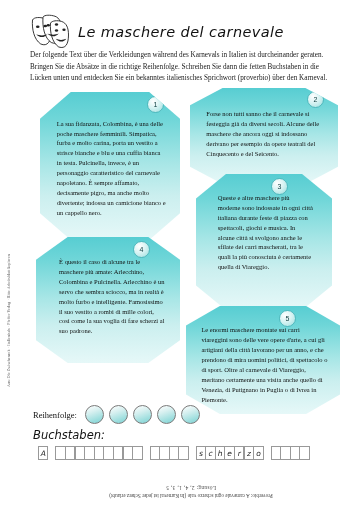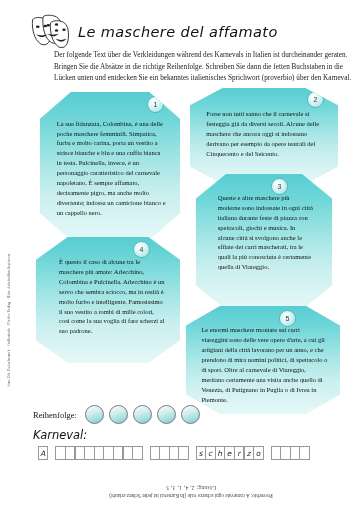--- a/index.html
+++ b/index.html
@@ -51,21 +51,20 @@
   
   .intro {
     position: absolute;
     left: 30px;
     top: 50px;
     width: 300px;
     font-size: 7.2px;
     line-height: 1.62;
     text-align: left;
     color: #1a1a1a;
-    margin-left: 24px;
   }
 
   
   .oct {
     position: absolute;
     box-sizing: border-box;
     background: linear-gradient(180deg, #57cdd2 0%, #6fd6d8 18%, #a7e6e6 48%, #cbefef 70%, #e6f8f8 100%);
     -webkit-clip-path: polygon(22% 0%, 78% 0%, 100% 18%, 100% 82%, 78% 100%, 22% 100%, 0% 82%, 0% 18%);
     clip-path: polygon(22% 0%, 78% 0%, 100% 18%, 100% 82%, 78% 100%, 22% 100%, 0% 82%, 0% 18%);
   }
@@ -217,21 +216,21 @@
         <ellipse cx="23" cy="16" rx="2.4" ry="1.8"></ellipse>
         <path d="M11 27 C15 32 22 32 26 27 C22 29 15 29 11 27 Z"></path>
         <ellipse cx="27" cy="15" rx="2.2" ry="1.7"></ellipse>
         <ellipse cx="38" cy="14" rx="2.2" ry="1.7"></ellipse>
         <path d="M26 26 C30 31 37 31 41 26 C37 28 30 28 26 26 Z"></path>
         <ellipse cx="38" cy="22" rx="2.2" ry="1.7"></ellipse>
         <ellipse cx="48" cy="21" rx="2.2" ry="1.7"></ellipse>
         <path d="M37 33 C41 38 48 38 51 33 C47 35 41 35 37 33 Z"></path>
       </g>
     </svg>
-    <div class="title">Le maschere del affamato</div>
+    <div class="title">Le maschere del carnevale</div>
   </div>
 
   <div class="intro">Der folgende Text über die Verkleidungen während des Karnevals in Italien ist durcheinander geraten. Bringen Sie die Absätze in die richtige Reihenfolge. Schreiben Sie dann die fetten Buchstaben in die Lücken unten und entdecken Sie ein bekanntes italienisches Sprichwort (proverbio) über den Karneval.</div>
 
   <div class="oct" id="oct1">
     <div class="num-badge">1</div>
     <div class="oct-inner">La sua fidanzata, Colombina, è una delle poche maschere femminili. Simpatica, furba e molto carina, porta un vestito a strisce bianche e blu e una cuffia bianca in testa. Pulcinella, invece, è un personaggio caratteristico del carnevale napoletano. È sempre affamato, decisamente pigro, ma anche molto divertente; indossa un camicione bianco e un cappello nero.</div>
   </div>
 
   <div class="oct" id="oct2">
@@ -258,21 +257,21 @@
     <span class="answer-label">Reihenfolge:</span>
     <div id="circles" style="display:flex; gap:5px;">
         <div class="circle"></div>
         <div class="circle"></div>
         <div class="circle"></div>
         <div class="circle"></div>
         <div class="circle"></div>
       </div>
   </div>
 
-  <div class="proverbio-label">Karneval:</div>
+  <div class="proverbio-label">Buchstaben:</div>
 
   <div class="letter-row" id="letter-row">
       <div class="word">
         <div class="cell filled">A</div>
       </div>
       <div class="word">
         <div class="cell"></div>
         <div class="cell"></div>
         <div class="cell"></div>
         <div class="cell"></div>

